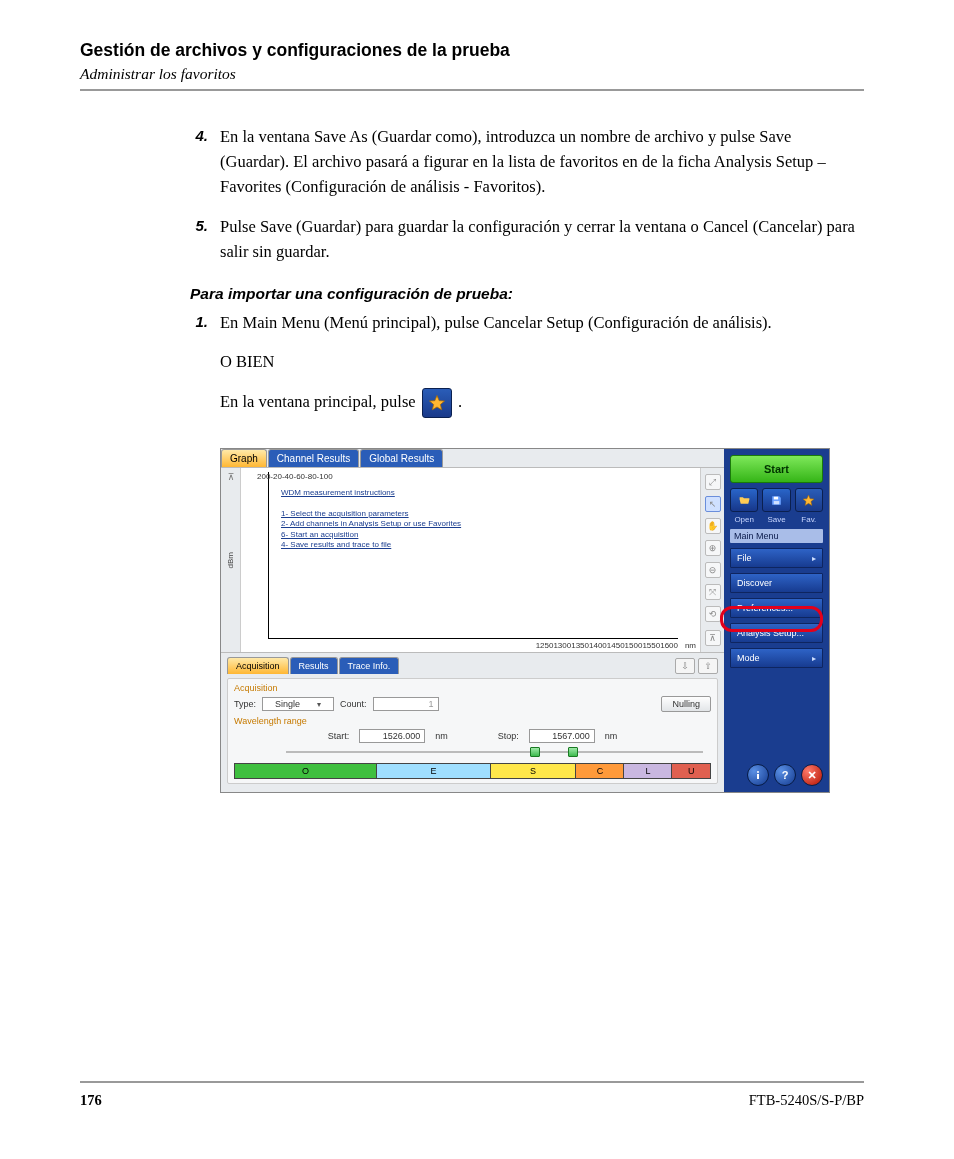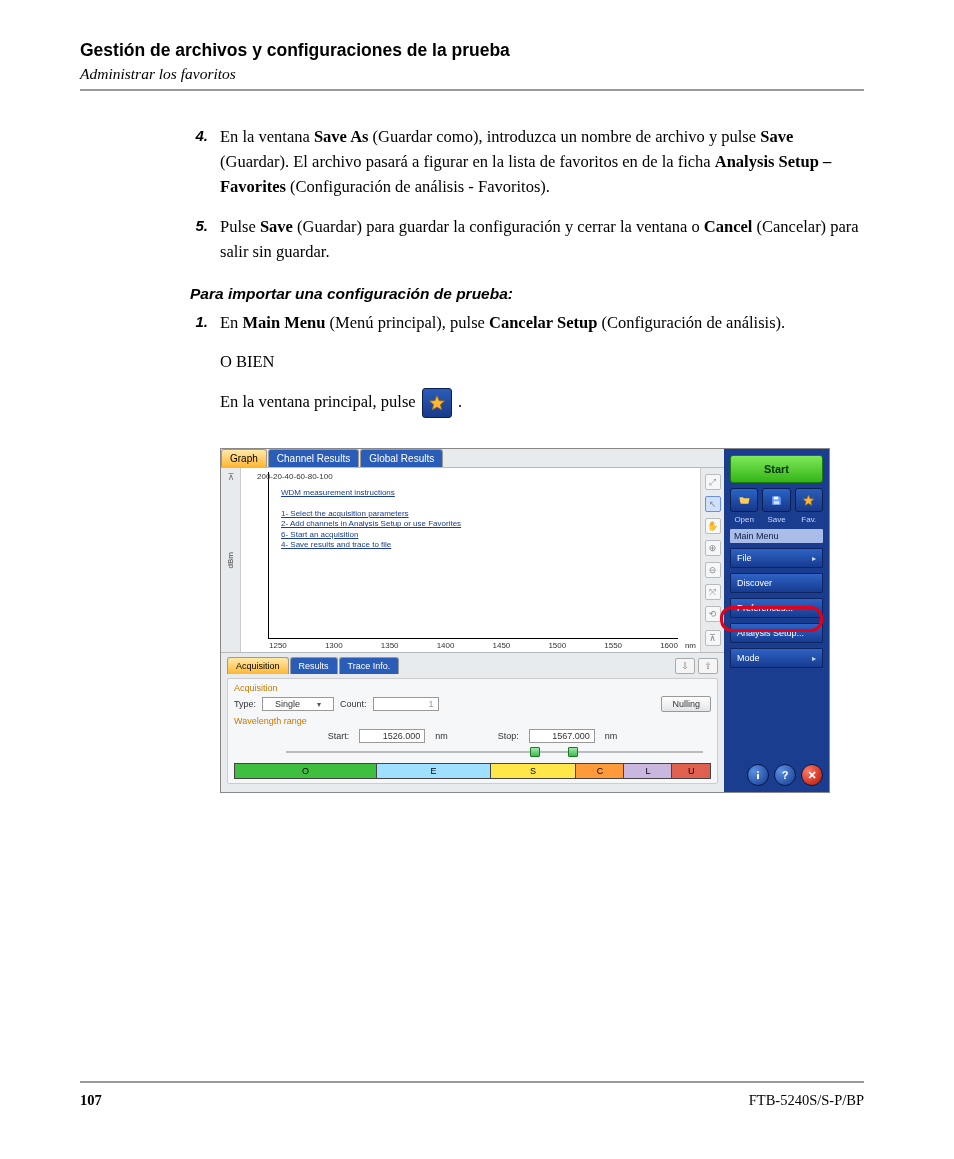--- a/index.html
+++ b/index.html
@@ -47,21 +47,21 @@
     text-align: right;
     padding-right: 12px;
     line-height: 1.5;
   }
   .list-body {
     font-size: 16.5px;
     line-height: 1.5;
     flex: 1;
   }
   .list-block { margin-bottom: 14px; }
-  .b { font-weight: bold; }
+  .b { font-weight: normal; }
   .sub-proc-title {
     font-family: Verdana, Arial, sans-serif;
     font-weight: bold;
     font-style: italic;
     font-size: 15.5px;
     margin-left: 110px;
     margin-top: 20px;
     margin-bottom: 8px;
   }
   .star-btn {
@@ -133,21 +133,21 @@
   }
   .plot { flex: 1; position: relative; }
   .plot .yticks {
     position: absolute; left: 16px; top: 0; bottom: 14px;
     display: flex; flex-direction: row; justify-content: space-between;
     font-size: 8px; color: #333; width: 22px; text-align: right;
     padding: 4px 0;
   }
   .plot .xticks {
     position: absolute; left: 28px; right: 22px; bottom: 2px;
-    display: flex; justify-content: space-between;
+    display: flex; justify-content: flex-end;
     font-size: 8px; color: #333;
   }
   .plot .xunit {
     position:absolute; right:4px; bottom:2px; font-size:8px; color:#333;
   }
   .plot .axis-v { position:absolute; left:27px; top:4px; bottom:14px; width:1px; background:#000; }
   .plot .axis-h { position:absolute; left:27px; right:22px; bottom:13px; height:1px; background:#000; }
   .plot .instr {
     position: absolute; left: 40px; top: 20px;
     font-size: 8px; color: #1a3d8f; line-height: 1.3; text-decoration: underline;
@@ -441,15 +441,15 @@
           </svg>
         </div>
       <div class="round-btn b2">?</div>
       <div class="round-btn b3">✕</div>
     </div>
   </div>
 </div>
 
 <div class="footer-rule"></div>
 <div class="footer">
-  <span class="pg">107</span>
+  <span class="pg">176</span>
   <span>FTB-5240S/S-P/BP</span>
 </div>
 
 </body></html>

